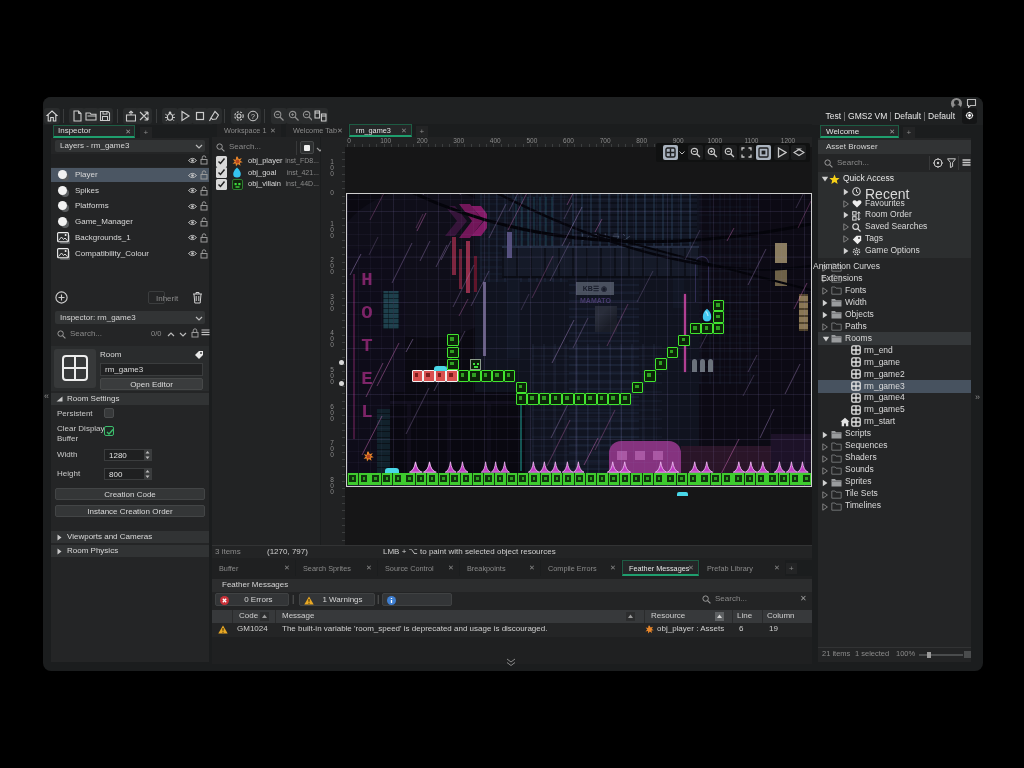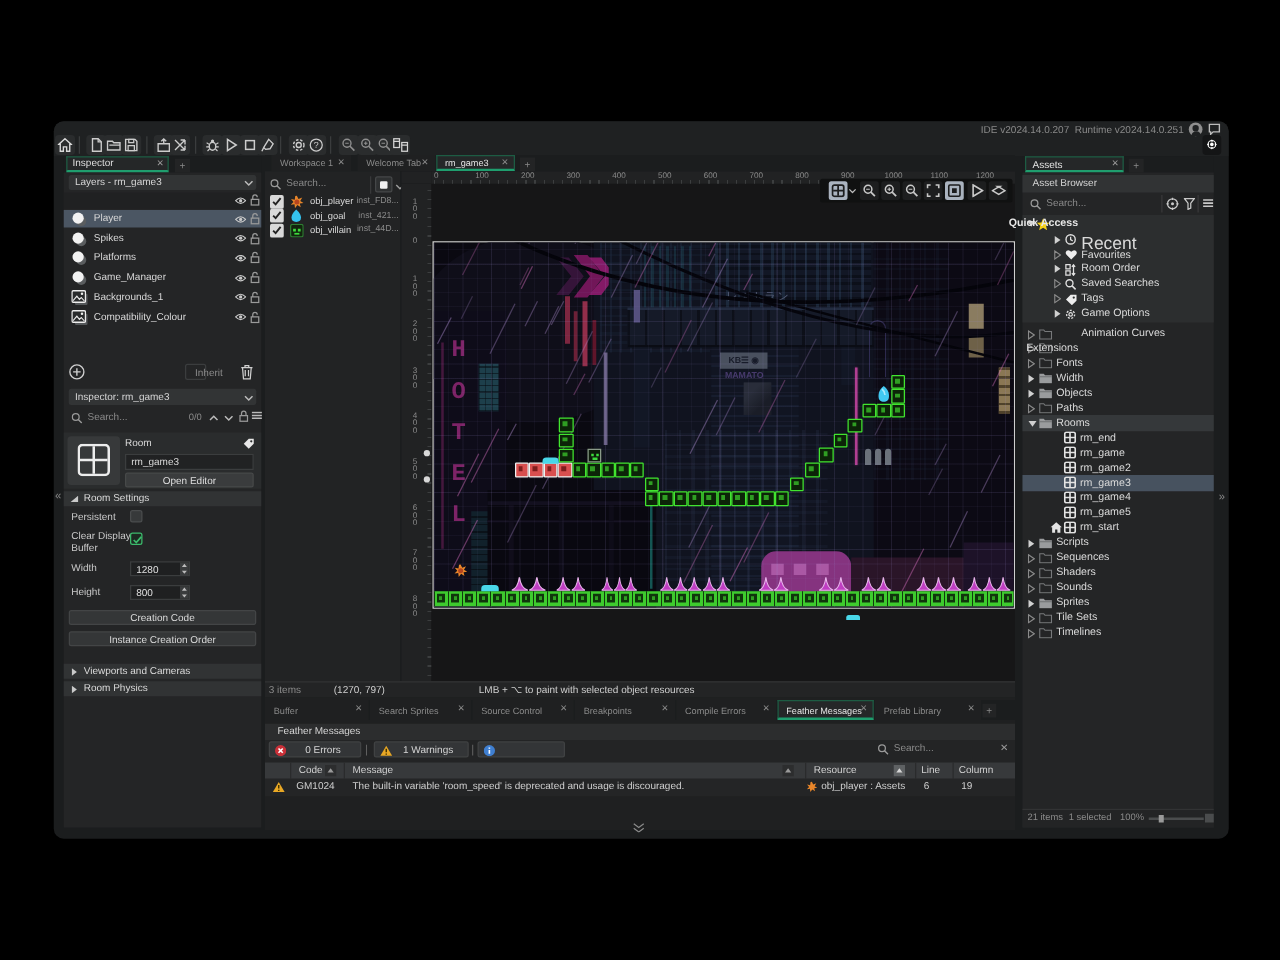--- a/index.html
+++ b/index.html
@@ -120,28 +120,28 @@
         <rect x="1" y="1" width="4.6" height="7" fill="none" stroke="#d5d5d5" stroke-width="1"></rect>
         <rect x="7.4" y="4" width="4.6" height="7" fill="none" stroke="#d5d5d5" stroke-width="1"></rect>
         <path d="M1 3 H5.6 M7.4 6 H12" stroke="#d5d5d5" stroke-width="1"></path>
       </svg>
     </div>
     <div style="position:absolute;left:20px;top:12px;width:1px;height:14px;background:#3a3c3d"></div>
     <div style="position:absolute;left:74px;top:12px;width:1px;height:14px;background:#3a3c3d"></div>
     <div style="position:absolute;left:113px;top:12px;width:1px;height:14px;background:#3a3c3d"></div>
     <div style="position:absolute;left:181px;top:12px;width:1px;height:14px;background:#3a3c3d"></div>
     <div style="position:absolute;left:221px;top:12px;width:1px;height:14px;background:#3a3c3d"></div>
-    <div class="txt dim" style="position:absolute;left:604px;top:1px;width:300px;text-align:right;font-size:8px">IDE v2024.14.0.207&nbsp;&nbsp;Runtime v2024.14.0.251</div>
     <div style="position:absolute;left:908px;top:1px;width:11px;height:11px;border-radius:50%;background:#8e8e8e">
       <div style="position:absolute;left:3.2px;top:2px;width:4.6px;height:4.6px;border-radius:50%;background:#1f2122"></div>
       <div style="position:absolute;left:1.5px;top:6.5px;width:8px;height:4px;border-radius:4px 4px 0 0;background:#1f2122"></div>
     </div>
     <svg style="position:absolute;left:923px;top:1px" width="11" height="11" viewBox="0 0 11 11">
       <path d="M1.5 1.5 H9.5 V7.5 H4.5 L2.5 9.5 V7.5 H1.5 Z" fill="none" stroke="#bbb" stroke-width="1.1"></path>
     </svg>
+    <div class="txt" style="position:absolute;left:610px;top:13px;width:302px;text-align:right;font-size:8.5px;color:#e8e8e8">Test <span class="dim">|</span> GMS2 VM <span class="dim">|</span> Default <span class="dim">|</span> Default</div>
     <div style="position:absolute;left:919px;top:11px;width:15px;height:16px;background:#141516;border-radius:3px">
       <svg style="margin:3px auto 0 3px" width="9" height="9" viewBox="0 0 10 10">
         <circle cx="5" cy="5" r="1.6" fill="#fff"></circle>
         <path d="M5 0.5 L6.2 2.4 L3.8 2.4 Z M5 9.5 L6.2 7.6 L3.8 7.6 Z M0.5 5 L2.4 3.8 L2.4 6.2 Z M9.5 5 L7.6 3.8 L7.6 6.2 Z" fill="#fff"></path>
         <circle cx="5" cy="5" r="3.4" fill="none" stroke="#fff" stroke-width="1"></circle>
       </svg>
     </div>
     <div class="txt dim" style="position:absolute;left:1px;top:293px;font-size:9px">«</div>
     <div style="position:absolute;left:8px;top:28px;width:158px;height:13px;background:#1b1d1e"></div>
     <div style="position:absolute;left:10px;top:28px;width:82px;height:13px;background:#252728;border:1px solid #1d5c43;border-bottom:2px solid #1f9e6e">
@@ -958,21 +958,21 @@
       <path d="M5.5 0.5 L6.8 3.2 L9.8 2 L8.2 4.8 L10.8 6.3 L7.8 6.8 L8.6 9.8 L5.9 8 L4 10.5 L3.6 7.4 L0.6 7.8 L2.8 5.6 L0.8 3.2 L3.8 3.8 L4.2 0.8 Z" fill="#e8862a"></path>
     </svg>
     <span style="position:absolute;left:614px;top:527px;font-size:8px;color:#cfcfcf">obj_player : Assets</span>
     <span style="position:absolute;left:696px;top:527px;font-size:8px;color:#cfcfcf">6</span>
     <span style="position:absolute;left:726px;top:527px;font-size:8px;color:#cfcfcf">19</span>
     <svg style="position:absolute;left:463px;top:561px" width="10" height="8" viewBox="0 0 10 8">
       <path d="M1 1 L5 4 L9 1 M1 4.5 L5 7.5 L9 4.5" fill="none" stroke="#8a8a8a" stroke-width="1"></path>
     </svg>
     <div style="position:absolute;left:775px;top:28px;width:153px;height:13px;background:#1b1d1e"></div>
     <div style="position:absolute;left:777px;top:28px;width:79px;height:13px;background:#252728;border:1px solid #1d5c43;border-bottom:2px solid #1f9e6e">
-      <span style="position:absolute;left:5px;top:0px;font-size:8px;line-height:11px;color:#e4e4e4">Assets</span>
+      <span style="position:absolute;left:5px;top:0px;font-size:8px;line-height:11px;color:#e4e4e4">Welcome</span>
       <span style="position:absolute;right:3px;top:0.5px;color:#9a9a9a;font-size:7px;line-height:10px">✕</span>
     </div>
     <div style="position:absolute;left:860px;top:30px;width:12px;height:11px;background:#232425">
       <span style="position:absolute;left:3.5px;top:0;font-size:8px;line-height:11px;color:#8a8a8a">+</span>
     </div>
     <div style="position:absolute;left:775px;top:41px;width:153px;height:524px;background:#242526"></div>
     <div style="position:absolute;left:775px;top:43px;width:153px;height:14px;background:#313334">
       <span style="position:absolute;left:8px;top:1.5px;font-size:8px;color:#d5d5d5">Asset Browser</span>
     </div>
     <svg style="position:absolute;left:781px;top:62px" width="9" height="9" viewBox="0 0 9 9">
@@ -995,21 +995,21 @@
     </svg>
     <div style="position:absolute;left:775px;top:75px;width:153px;height:85.6px;background:#2c2e2f"></div>
     <div style="position:absolute;left:778px;top:78.5px">
       <svg width="8" height="6" viewBox="0 0 8 6">
         <path d="M0.8 0.8 L7.2 0.8 L4 5.4 Z" fill="#d0d0d0"></path>
       </svg>
     </div>
     <svg style="position:absolute;left:786px;top:76.5px" width="11" height="11" viewBox="0 0 11 11">
       <path d="M5.5 0.5 L6.9 3.9 L10.6 4.1 L7.8 6.5 L8.7 10.1 L5.5 8.1 L2.3 10.1 L3.2 6.5 L0.4 4.1 L4.1 3.9 Z" fill="#f7d117"></path>
     </svg>
-    <span style="position:absolute;left:764px;top:76px;font-size:8.5px;font-weight:bold;color:#e8e8e8">Quick Access</span>
+    <span style="position:absolute;left:800px;top:76px;font-size:8.5px;font-weight:normal;color:#e8e8e8">Quick Access</span>
     <div style="position:absolute;left:800px;top:90.5px">
       <svg width="6" height="8" viewBox="0 0 6 8">
         <path d="M0.8 0.8 L5.4 4 L0.8 7.2 Z" fill="#d0d0d0"></path>
       </svg>
     </div>
     <div style="position:absolute;left:809px;top:90.0px">
       <svg width="9" height="9" viewBox="0 0 9 9">
         <circle cx="4.5" cy="4.5" r="3.7" fill="none" stroke="#e0e0e0" stroke-width="1.1"></circle>
         <path d="M4.5 2.4 V4.7 L6.2 5.8" stroke="#e0e0e0" stroke-width="1" fill="none"></path>
       </svg>
@@ -1078,21 +1078,21 @@
     <div style="position:absolute;left:779px;top:166.5px">
       <svg width="6" height="8" viewBox="0 0 6 8">
         <path d="M0.8 0.8 L5.4 4 L0.8 7.2 Z" fill="none" stroke="#8a8a8a" stroke-width="0.9"></path>
       </svg>
     </div>
     <div style="position:absolute;left:788px;top:165.5px">
       <svg width="11" height="9" viewBox="0 0 11 9">
         <path d="M0.8 1 H4 L5 2.2 H10.2 V8.2 H0.8 Z" fill="none" stroke="#77797b" stroke-width="0.9"></path>
       </svg>
     </div>
-    <span style="position:absolute;left:822px;top:164.0px;font-size:8.5px;color:#dadada">Animation Curves</span>
+    <span style="position:absolute;left:770px;top:164.0px;font-size:8.5px;color:#dadada">Animation Curves</span>
     <div style="position:absolute;left:779px;top:178.4px">
       <svg width="6" height="8" viewBox="0 0 6 8">
         <path d="M0.8 0.8 L5.4 4 L0.8 7.2 Z" fill="none" stroke="#8a8a8a" stroke-width="0.9"></path>
       </svg>
     </div>
     <div style="position:absolute;left:788px;top:177.4px">
       <svg width="11" height="9" viewBox="0 0 11 9">
         <path d="M0.8 1 H4 L5 2.2 H10.2 V8.2 H0.8 Z" fill="none" stroke="#77797b" stroke-width="0.9"></path>
       </svg>
     </div>

